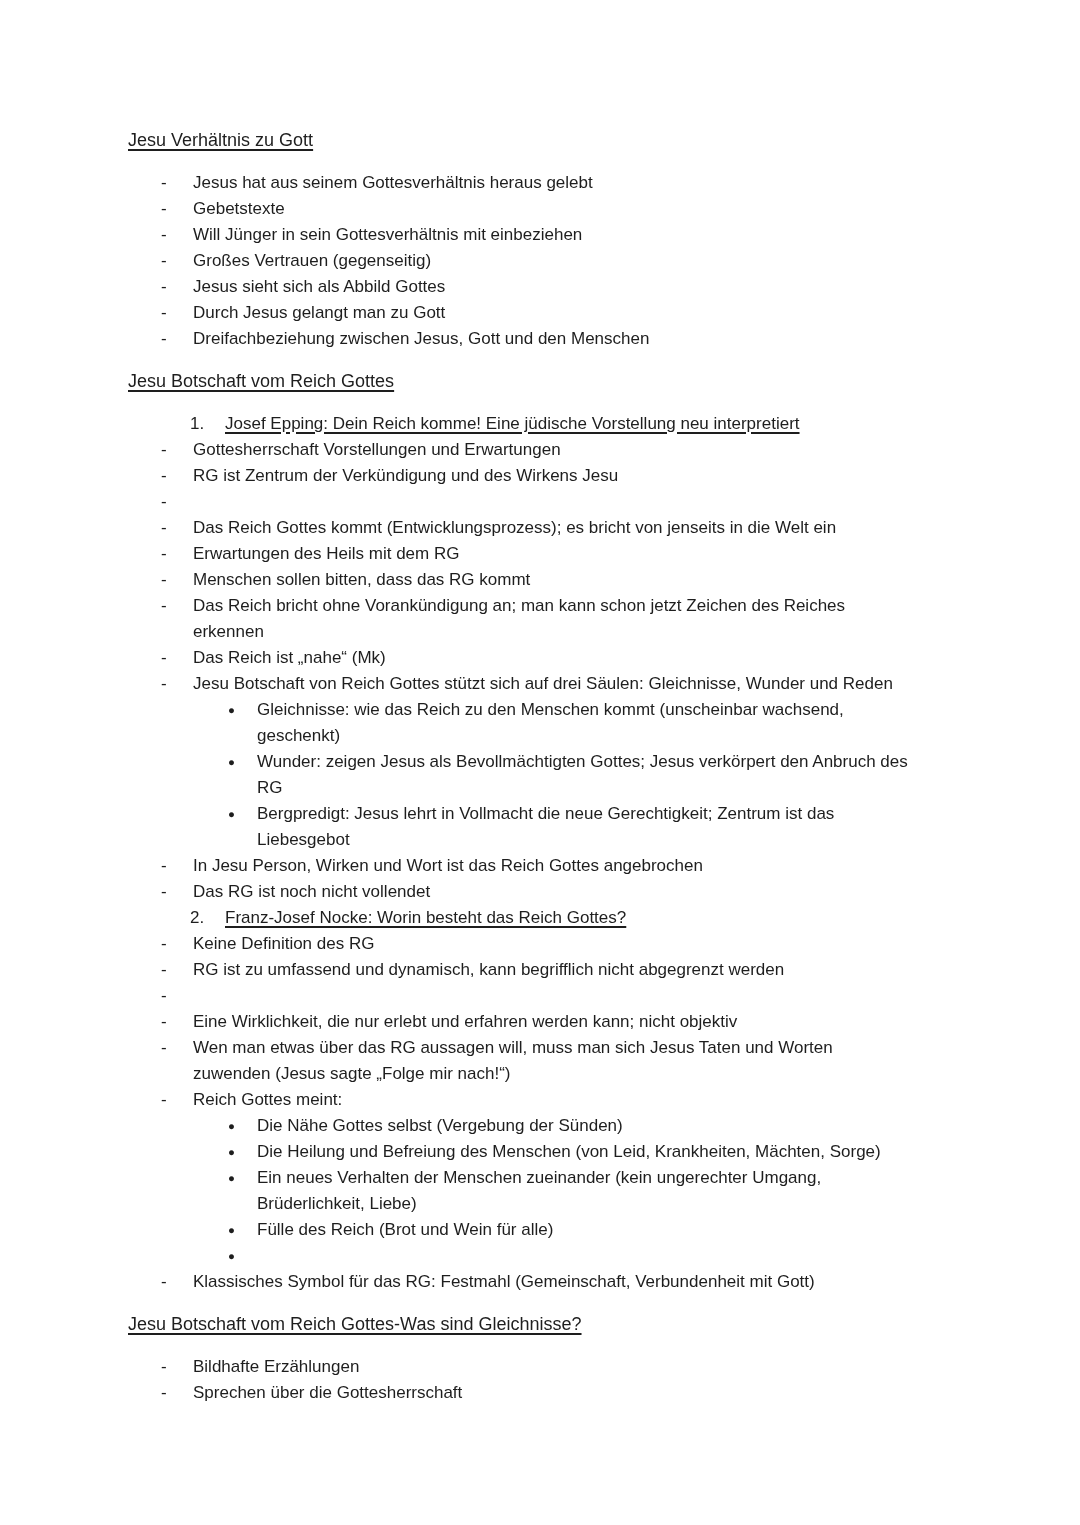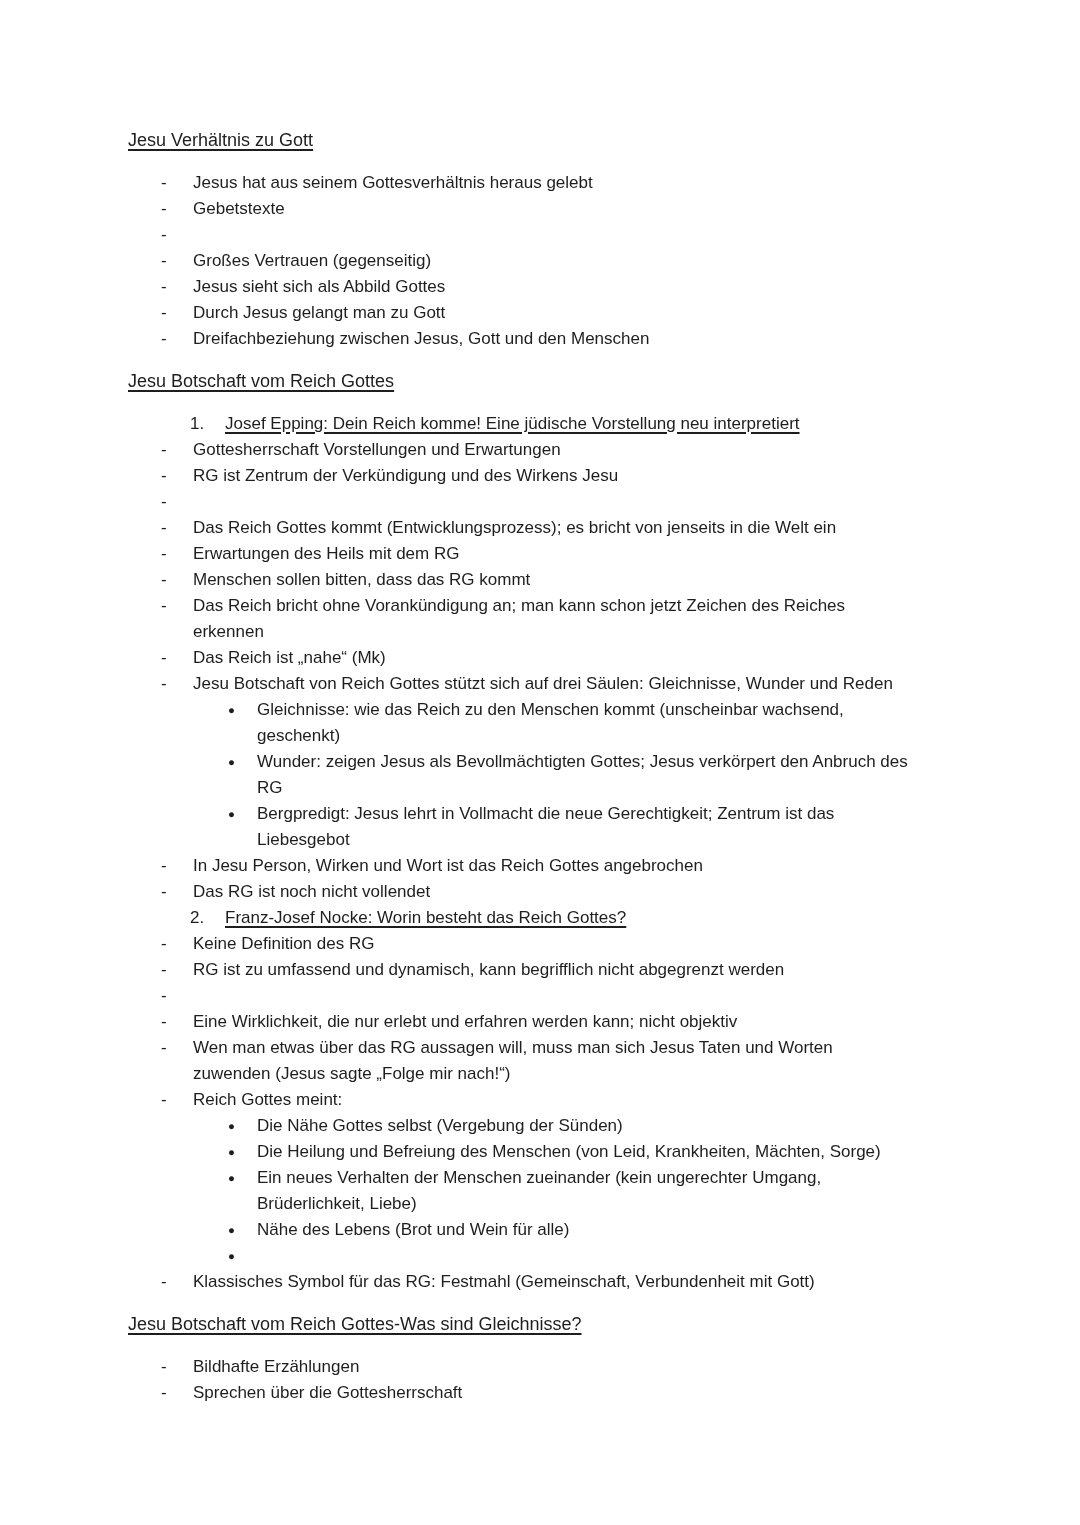--- a/index.html
+++ b/index.html
@@ -76,20 +76,21 @@
         <div class="item dash">
           <span class="marker">-</span>
           <span class="text">Jesus hat aus seinem Gottesverhältnis heraus gelebt</span>
         </div>
         <div class="item dash">
           <span class="marker">-</span>
           <span class="text">Gebetstexte</span>
         </div>
         <div class="item dash">
           <span class="marker">-</span>
+          <span class="text">Will Jünger in sein Gottesverhältnis mit einbeziehen</span>
         </div>
         <div class="item dash">
           <span class="marker">-</span>
           <span class="text">Großes Vertrauen (gegenseitig)</span>
         </div>
         <div class="item dash">
           <span class="marker">-</span>
           <span class="text">Jesus sieht sich als Abbild Gottes</span>
         </div>
         <div class="item dash">
@@ -202,21 +203,21 @@
           <span class="marker">●</span>
           <span class="text">Die Heilung und Befreiung des Menschen (von Leid, Krankheiten, Mächten, Sorge)</span>
         </div>
         <div class="item dot">
           <span class="marker">●</span>
           <span class="text">Ein neues Verhalten der Menschen zueinander (kein ungerechter Umgang,
 Brüderlichkeit, Liebe)</span>
         </div>
         <div class="item dot">
           <span class="marker">●</span>
-          <span class="text">Nähe des Lebens (Brot und Wein für alle)</span>
+          <span class="text">Fülle des Reich (Brot und Wein für alle)</span>
         </div>
         <div class="item dot">
           <span class="marker">●</span>
         </div>
         <div class="item dash">
           <span class="marker">-</span>
           <span class="text">Klassisches Symbol für das RG: Festmahl (Gemeinschaft, Verbundenheit mit Gott)</span>
         </div>
       </div>
       <div class="section">

